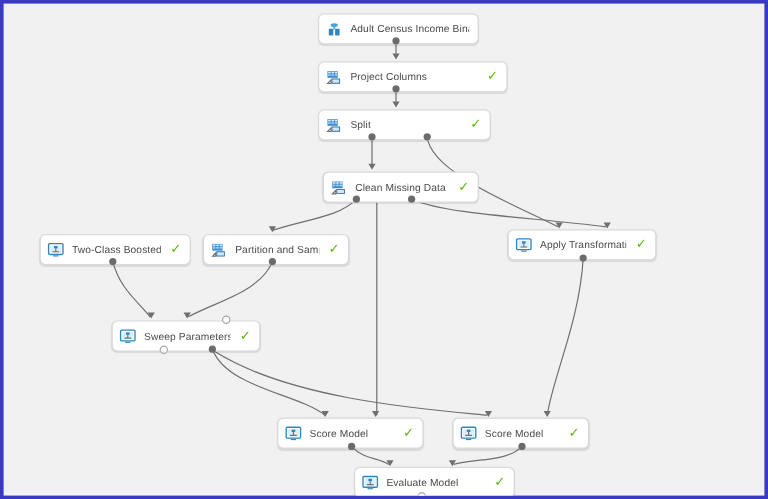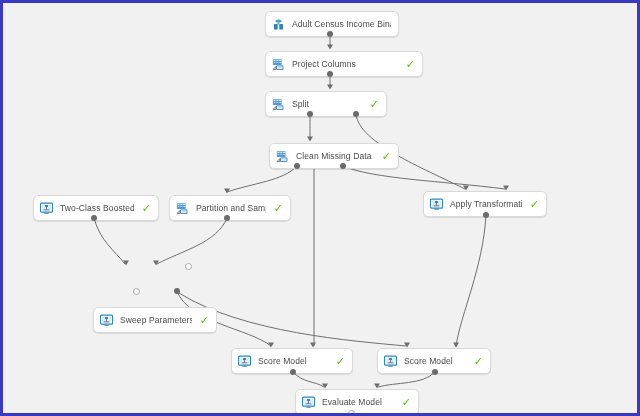--- a/index.html
+++ b/index.html
@@ -118,21 +118,21 @@
             <rect x="2.6" y="5.2" width="2.2" height="1.4" fill="#ffffff" opacity=".6"></rect>
             <rect x="5.6" y="5.2" width="2.2" height="1.4" fill="#ffffff" opacity=".6"></rect>
             <rect x="8.6" y="5.2" width="2.2" height="1.4" fill="#ffffff" opacity=".6"></rect>
             <rect x="5.6" y="9" width="7.6" height="4.6" rx=".5" fill="#1f6fb2"></rect>
             <rect x="6.4" y="9.8" width="6" height="3" fill="#cfe6f7"></rect>
             <path d="M2.2,13.4 L5.2,10.2 L5.2,13.4 Z" fill="#4a9fd4"></path>
           </svg>
           <span class="label">Project Columns</span>
           <span class="check">✓</span>
         </div>
-        <div class="node" style="left: 262px; top: 88px; width: 122px;">
+        <div class="node" style="left: 262px; top: 88px; width: 144px;">
           <svg viewBox="0 0 16 16" class="ico">
             <rect x="2" y="2.4" width="9.2" height="6" fill="#3f8fd0"></rect>
             <rect x="2.6" y="3" width="2.2" height="1.4" fill="#ffffff" opacity=".85"></rect>
             <rect x="5.6" y="3" width="2.2" height="1.4" fill="#ffffff" opacity=".85"></rect>
             <rect x="8.6" y="3" width="2.2" height="1.4" fill="#ffffff" opacity=".85"></rect>
             <rect x="2.6" y="5.2" width="2.2" height="1.4" fill="#ffffff" opacity=".6"></rect>
             <rect x="5.6" y="5.2" width="2.2" height="1.4" fill="#ffffff" opacity=".6"></rect>
             <rect x="8.6" y="5.2" width="2.2" height="1.4" fill="#ffffff" opacity=".6"></rect>
             <rect x="5.6" y="9" width="7.6" height="4.6" rx=".5" fill="#1f6fb2"></rect>
             <rect x="6.4" y="9.8" width="6" height="3" fill="#cfe6f7"></rect>
@@ -188,21 +188,21 @@
           <svg viewBox="0 0 16 16" class="ico">
             <rect x="1.6" y="2.2" width="12.8" height="9.6" rx="1" fill="none" stroke="#2e86c1" stroke-width="1.2"></rect>
             <rect x="3.1" y="3.6" width="9.8" height="6.8" fill="#dceefb"></rect>
             <rect x="6.4" y="4.3" width="3.2" height="2.1" fill="#2e86c1"></rect>
             <path d="M8,6.4 L8,9.4 M5,9.4 L11,9.4" stroke="#2e86c1" stroke-width="1" fill="none"></path>
             <rect x="5.6" y="12.6" width="4.8" height="1" fill="#2e86c1"></rect>
           </svg>
           <span class="label">Apply Transformation</span>
           <span class="check">✓</span>
         </div>
-        <div class="node" style="left: 90px; top: 264px; width: 124px; margin-top: 40px;">
+        <div class="node" style="left: 90px; top: 264px; width: 124px;">
           <svg viewBox="0 0 16 16" class="ico">
             <rect x="1.6" y="2.2" width="12.8" height="9.6" rx="1" fill="none" stroke="#2e86c1" stroke-width="1.2"></rect>
             <rect x="3.1" y="3.6" width="9.8" height="6.8" fill="#dceefb"></rect>
             <rect x="6.4" y="4.3" width="3.2" height="2.1" fill="#2e86c1"></rect>
             <path d="M8,6.4 L8,9.4 M5,9.4 L11,9.4" stroke="#2e86c1" stroke-width="1" fill="none"></path>
             <rect x="5.6" y="12.6" width="4.8" height="1" fill="#2e86c1"></rect>
           </svg>
           <span class="label">Sweep Parameters</span>
           <span class="check">✓</span>
         </div>
@@ -221,21 +221,21 @@
           <svg viewBox="0 0 16 16" class="ico">
             <rect x="1.6" y="2.2" width="12.8" height="9.6" rx="1" fill="none" stroke="#2e86c1" stroke-width="1.2"></rect>
             <rect x="3.1" y="3.6" width="9.8" height="6.8" fill="#dceefb"></rect>
             <rect x="6.4" y="4.3" width="3.2" height="2.1" fill="#2e86c1"></rect>
             <path d="M8,6.4 L8,9.4 M5,9.4 L11,9.4" stroke="#2e86c1" stroke-width="1" fill="none"></path>
             <rect x="5.6" y="12.6" width="4.8" height="1" fill="#2e86c1"></rect>
           </svg>
           <span class="label">Score Model</span>
           <span class="check">✓</span>
         </div>
-        <div class="node" style="left: 292px; top: 386px; width: 124px;">
+        <div class="node" style="left: 292px; top: 386px; width: 134px;">
           <svg viewBox="0 0 16 16" class="ico">
             <rect x="1.6" y="2.2" width="12.8" height="9.6" rx="1" fill="none" stroke="#2e86c1" stroke-width="1.2"></rect>
             <rect x="3.1" y="3.6" width="9.8" height="6.8" fill="#dceefb"></rect>
             <rect x="6.4" y="4.3" width="3.2" height="2.1" fill="#2e86c1"></rect>
             <path d="M8,6.4 L8,9.4 M5,9.4 L11,9.4" stroke="#2e86c1" stroke-width="1" fill="none"></path>
             <rect x="5.6" y="12.6" width="4.8" height="1" fill="#2e86c1"></rect>
           </svg>
           <span class="label">Evaluate Model</span>
           <span class="check">✓</span>
         </div>

